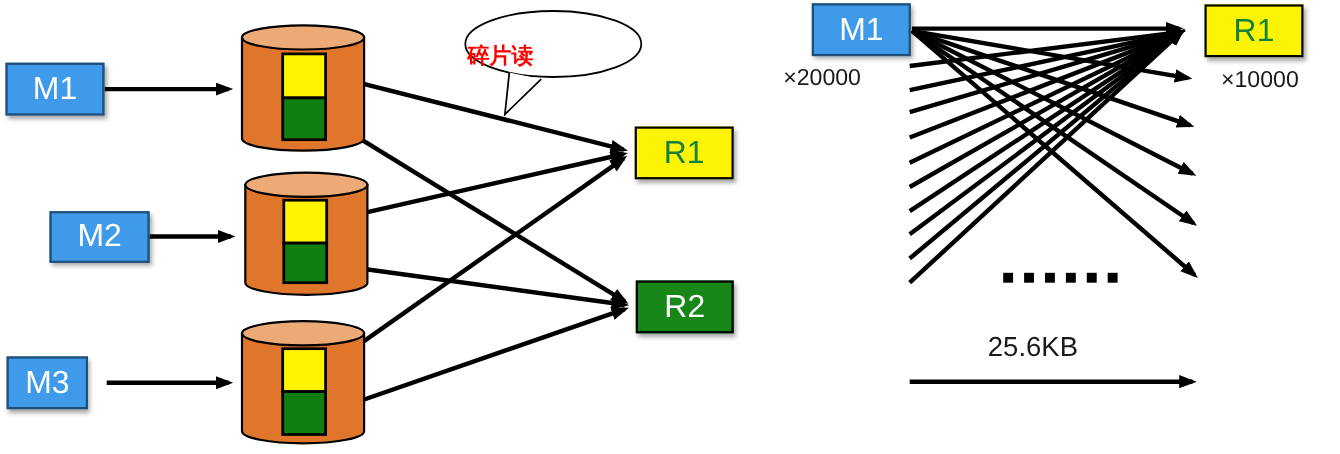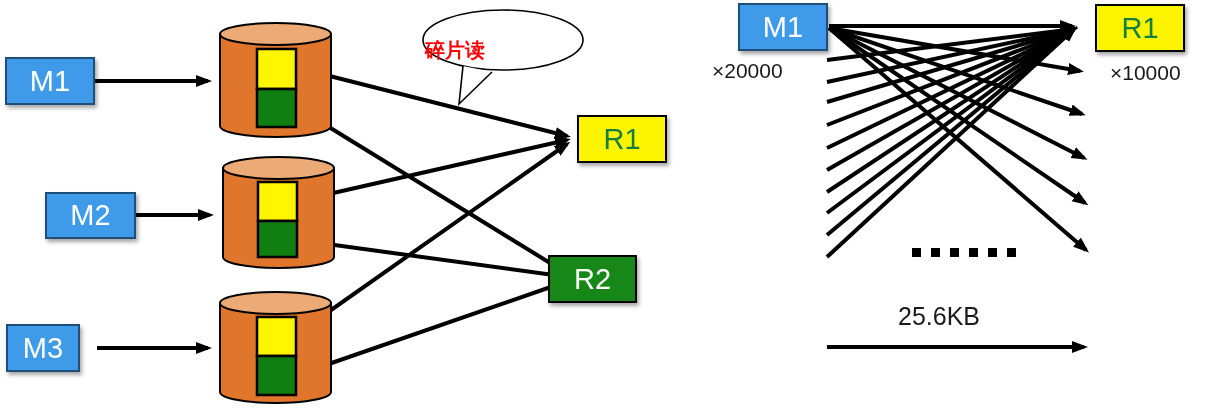--- a/index.html
+++ b/index.html
@@ -119,21 +119,21 @@
 
       <line class="ln" x1="827" y1="347" x2="1084" y2="347" marker-end="url(#ah)"></line>
     </g>
   </svg>
 
   <div class="node m-node" style="left:5px;top:57px;width:90px;height:48px;">M1</div>
   <div class="node m-node" style="left:4px;top:192px;width:91px;height:47px;margin-left:41px;">M2</div>
   <div class="node m-node" style="left:6px;top:324px;width:74px;height:48px;">M3</div>
 
   <div class="node r1-node" style="left:577px;top:115px;width:90px;height:48px;">R1</div>
-  <div class="node r2-node" style="left:548px;top:255px;width:89px;height:48px;">R2</div>
+  <div class="node r2-node" style="left:578px;top:255px;width:89px;height:48px;">R2</div>
 
   <div class="callout-text">碎片读</div>
 
   <div class="node m-node" style="left:738px;top:3px;width:90px;height:48px;">M1</div>
   <div class="node r1-node" style="left:1095px;top:4px;width:90px;height:48px;">R1</div>
 
   <div class="lbl" style="left:712px;top:59px;">×20000</div>
   <div class="lbl" style="left:1110px;top:61px;">×10000</div>
 
   <div class="kb-label">25.6KB</div>

